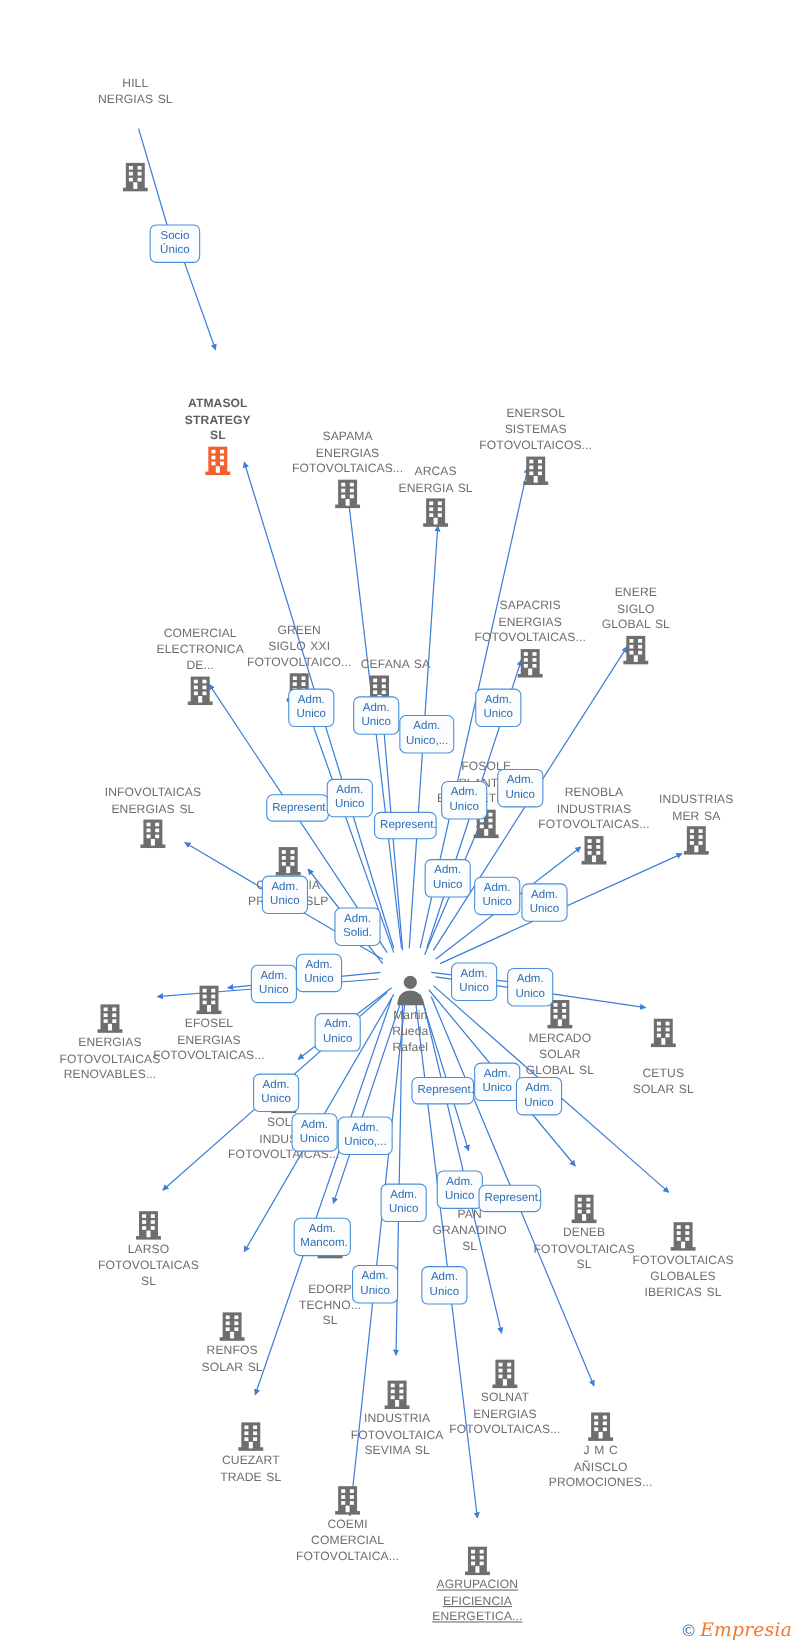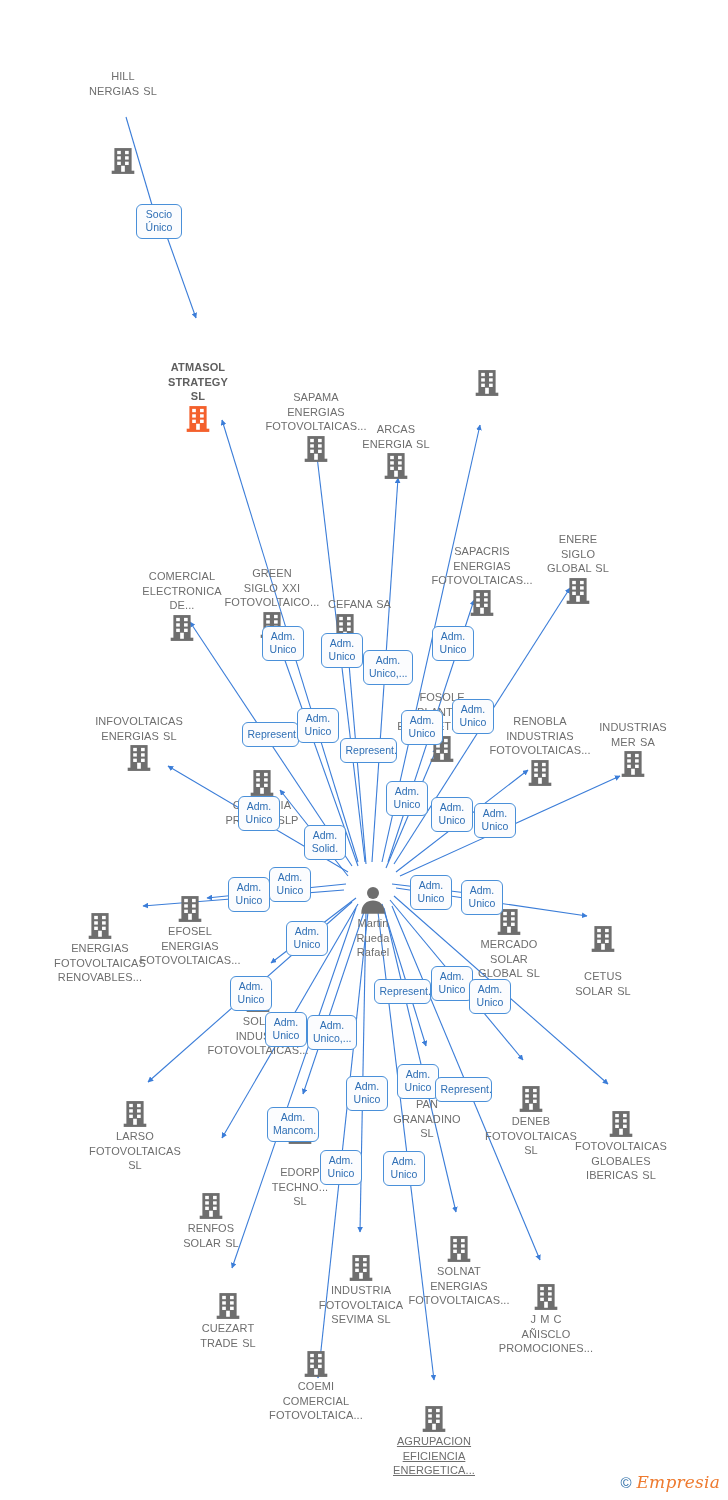--- a/index.html
+++ b/index.html
@@ -172,20 +172,23 @@
             <rect x="4" y="1" width="16" height="22" fill="#6e6e6e"></rect>
             <rect x="1.5" y="22" width="21" height="3" fill="#6e6e6e"></rect>
             <rect x="6.6" y="3.6" width="3.4" height="3.1" fill="#fff"></rect>
             <rect x="13.9" y="3.6" width="3.4" height="3.1" fill="#fff"></rect>
             <rect x="6.6" y="8.6" width="3.4" height="3.1" fill="#fff"></rect>
             <rect x="13.9" y="8.6" width="3.4" height="3.1" fill="#fff"></rect>
             <rect x="6.6" y="13.6" width="3.4" height="3.1" fill="#fff"></rect>
             <rect x="13.9" y="13.6" width="3.4" height="3.1" fill="#fff"></rect>
             <rect x="10.3" y="17.4" width="3.4" height="5.6" fill="#fff"></rect>
           </svg></span>
+        <span class="cap" style="white-space: pre-line;">ENERSOL
+SISTEMAS
+FOTOVOLTAICOS...</span>
       </div>
       <div class="node labels-above" style="left: 482px; top: 544px;">
         <span class="glyph"><svg width="26" height="28" viewBox="0 0 24 26" aria-hidden="true">
             <rect x="4" y="1" width="16" height="22" fill="#6e6e6e"></rect>
             <rect x="1.5" y="22" width="21" height="3" fill="#6e6e6e"></rect>
             <rect x="6.6" y="3.6" width="3.4" height="3.1" fill="#fff"></rect>
             <rect x="13.9" y="3.6" width="3.4" height="3.1" fill="#fff"></rect>
             <rect x="6.6" y="8.6" width="3.4" height="3.1" fill="#fff"></rect>
             <rect x="13.9" y="8.6" width="3.4" height="3.1" fill="#fff"></rect>
             <rect x="6.6" y="13.6" width="3.4" height="3.1" fill="#fff"></rect>

